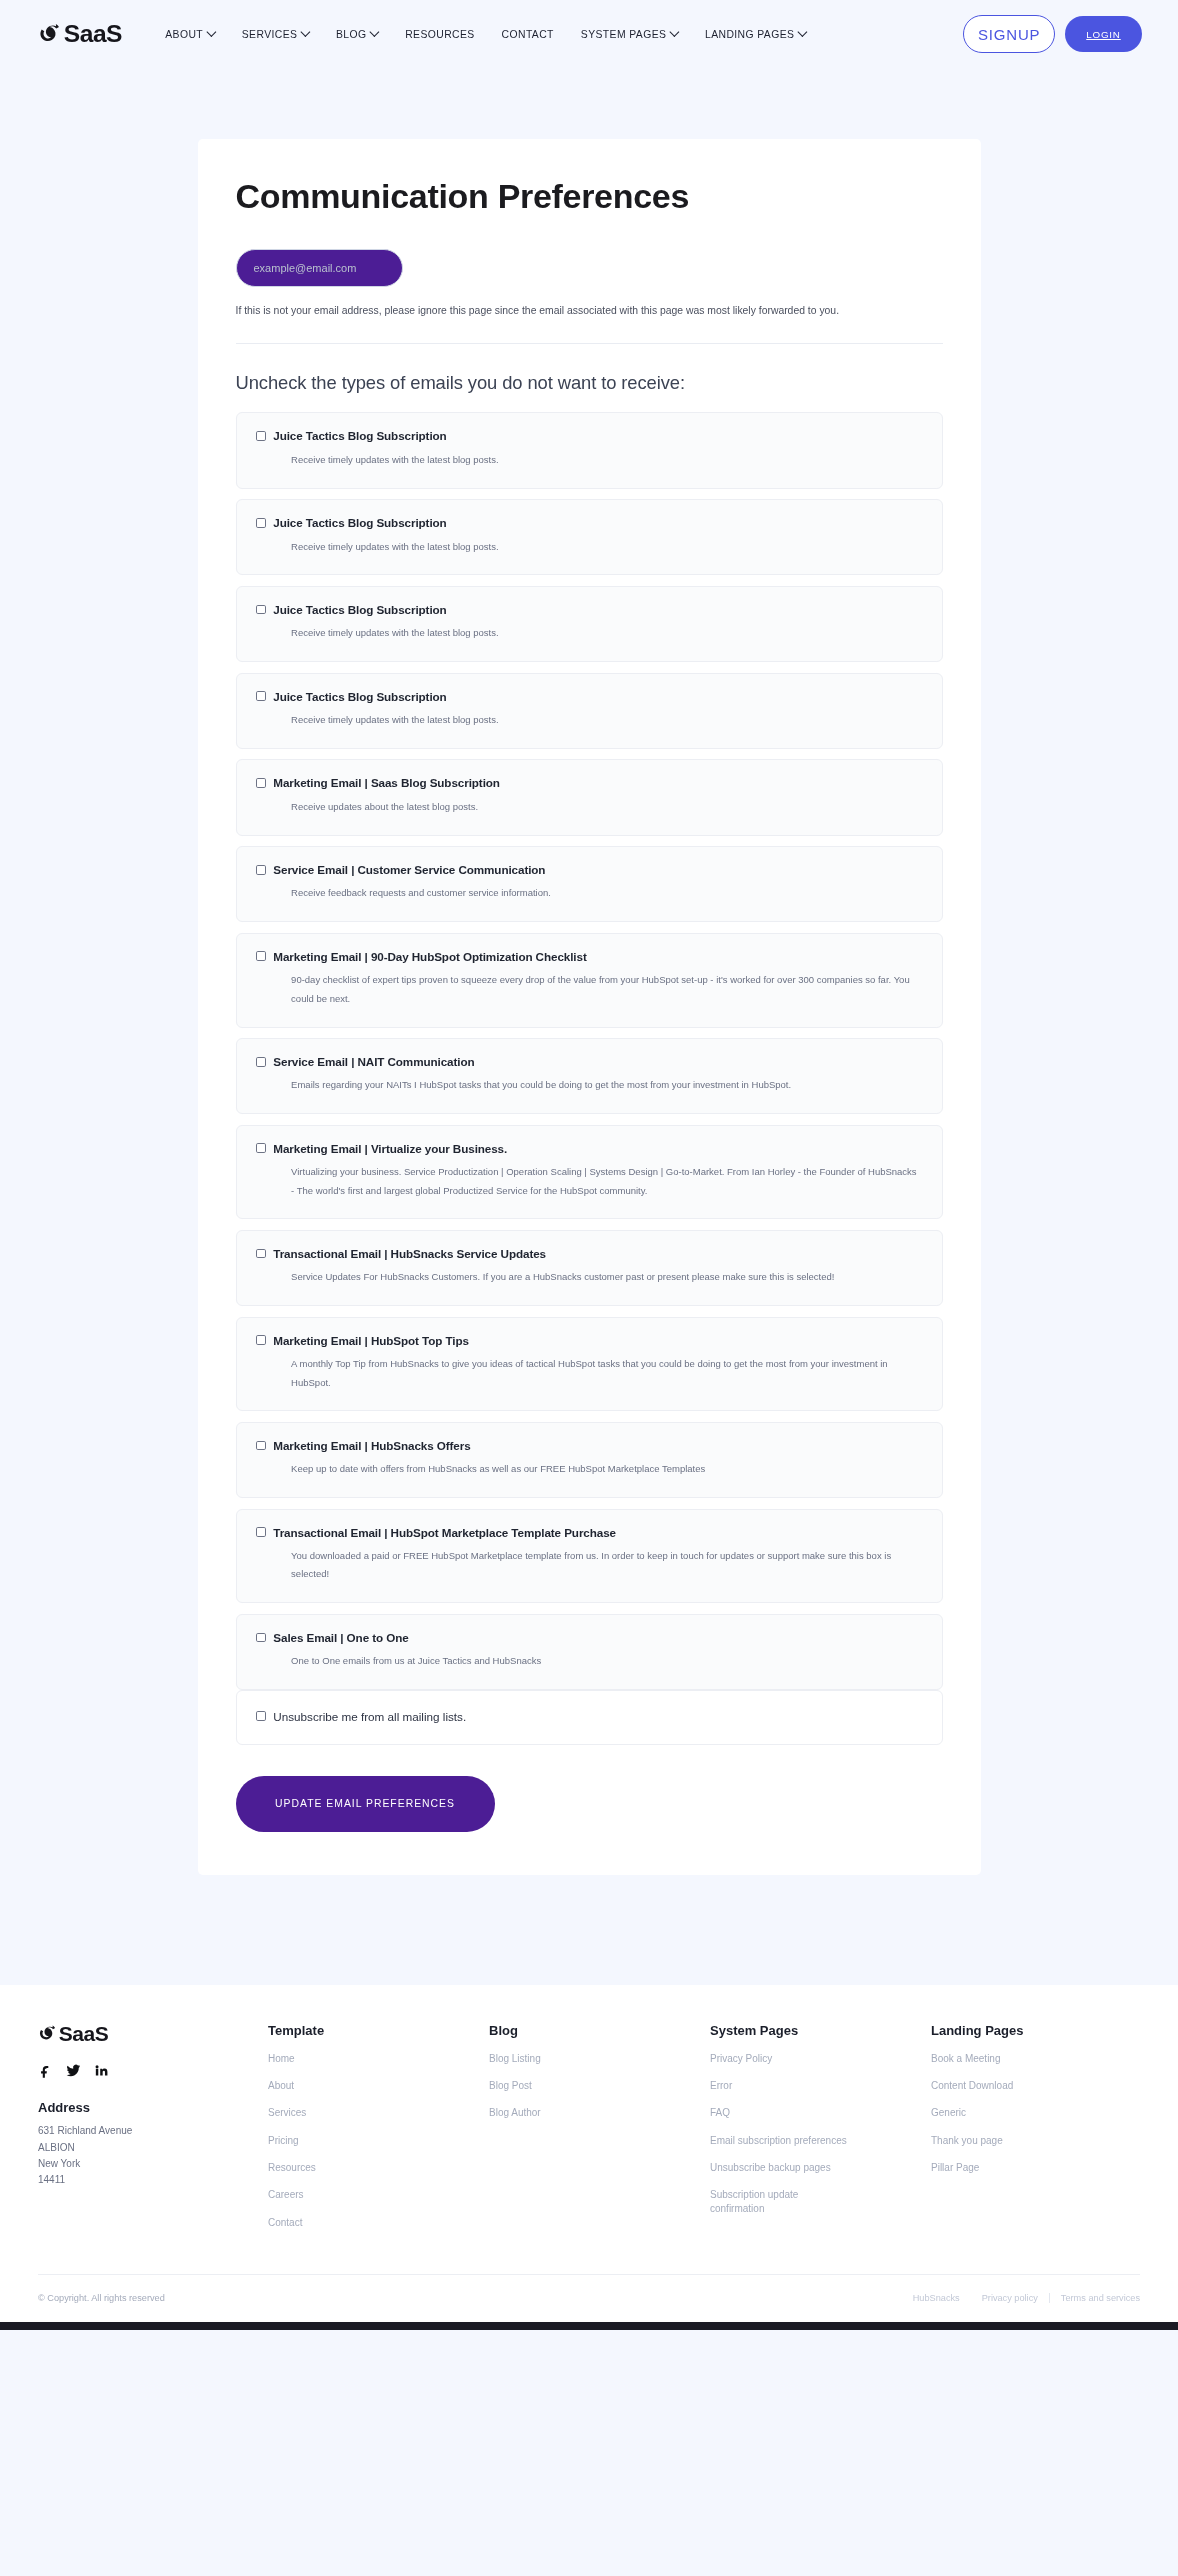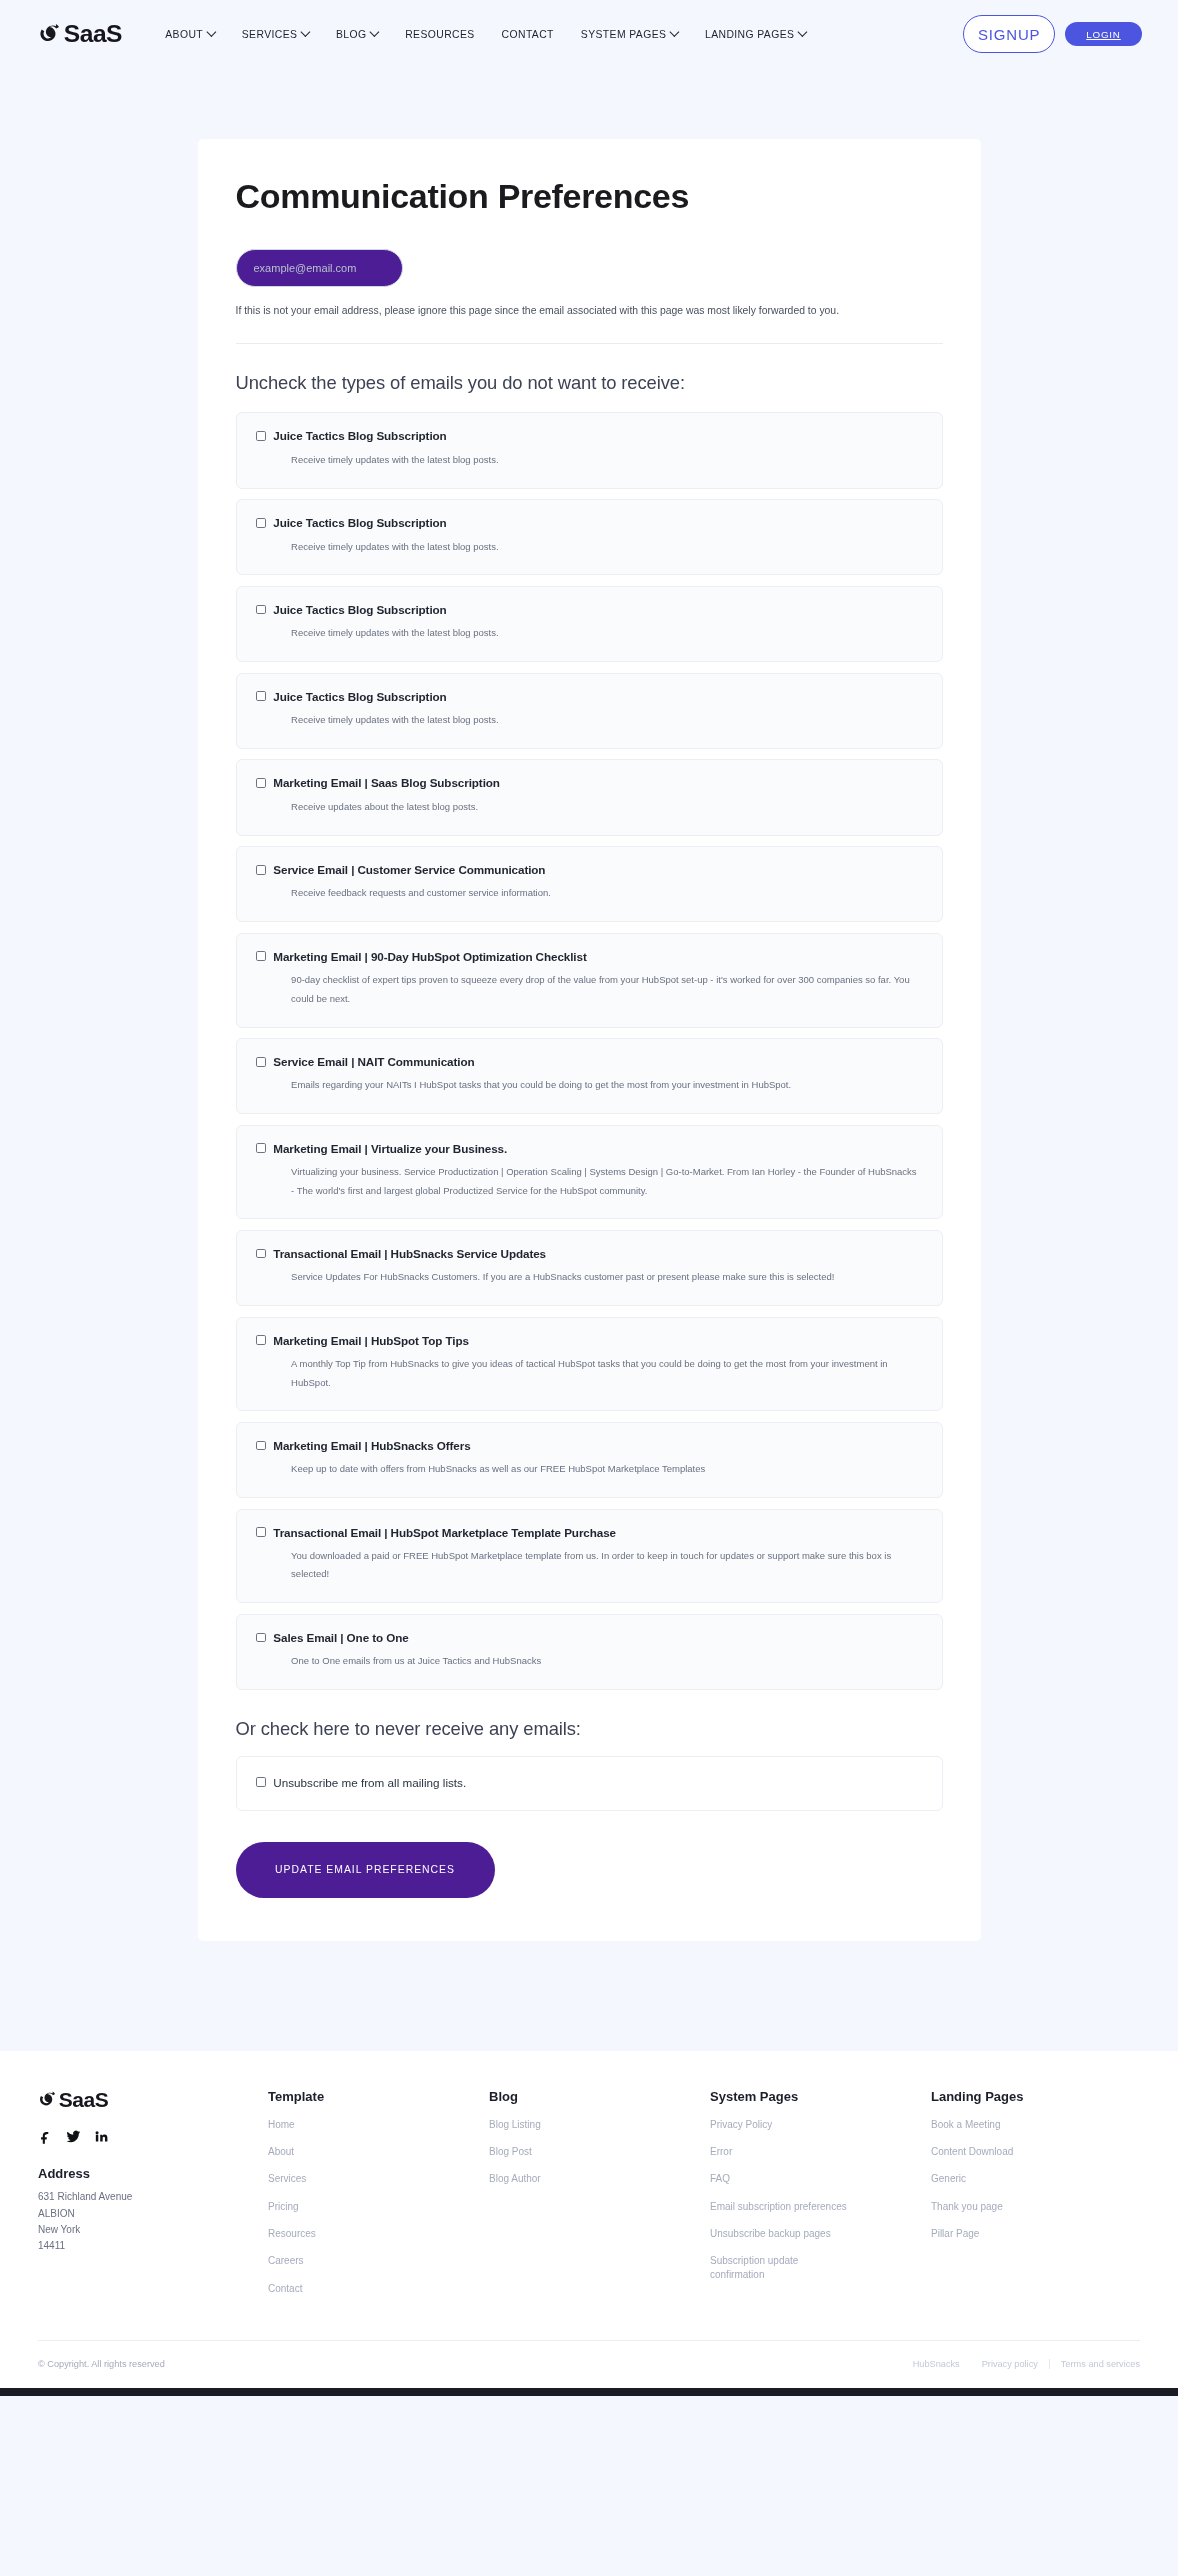--- a/index.html
+++ b/index.html
@@ -73,21 +73,21 @@
     background: #ffffff;
     color: #4b55e0;
     font-size: 15px;
     letter-spacing: 0.8px;
     display: flex; align-items: center; justify-content: center;
     cursor: pointer;
     font-family: "Liberation Sans", sans-serif;
   }
   .btn-login {
     min-width: 77px;
-    height: 24px;
+    height: 36px;
     border-radius: 24.6px;
     border: none;
     background: #4b55e0;
     color: #ffffff;
     font-size: 9.8px;
     letter-spacing: 0.8px;
     display: flex; align-items: center; justify-content: center;
     cursor: pointer;
     font-family: "Liberation Sans", sans-serif;
     text-decoration: underline;
@@ -440,21 +440,20 @@
       <div class="pref-item">
         <div class="pref-row">
           <span class="cbox"></span>
           <span class="pref-label">Sales Email | One to One</span>
         </div>
         <div class="pref-desc">One to One emails from us at Juice Tactics and HubSnacks</div>
       </div>
 
     </div>
 
-    <h2 class="unsub-head">Or check here to never receive any emails:</h2>
 
     <div class="unsub-card">
       <div class="pref-row">
         <span class="cbox"></span>
         <span class="unsub-label">Unsubscribe me from all mailing lists.</span>
       </div>
     </div>
 
     <button class="btn-update">UPDATE EMAIL PREFERENCES</button>
   </section>

